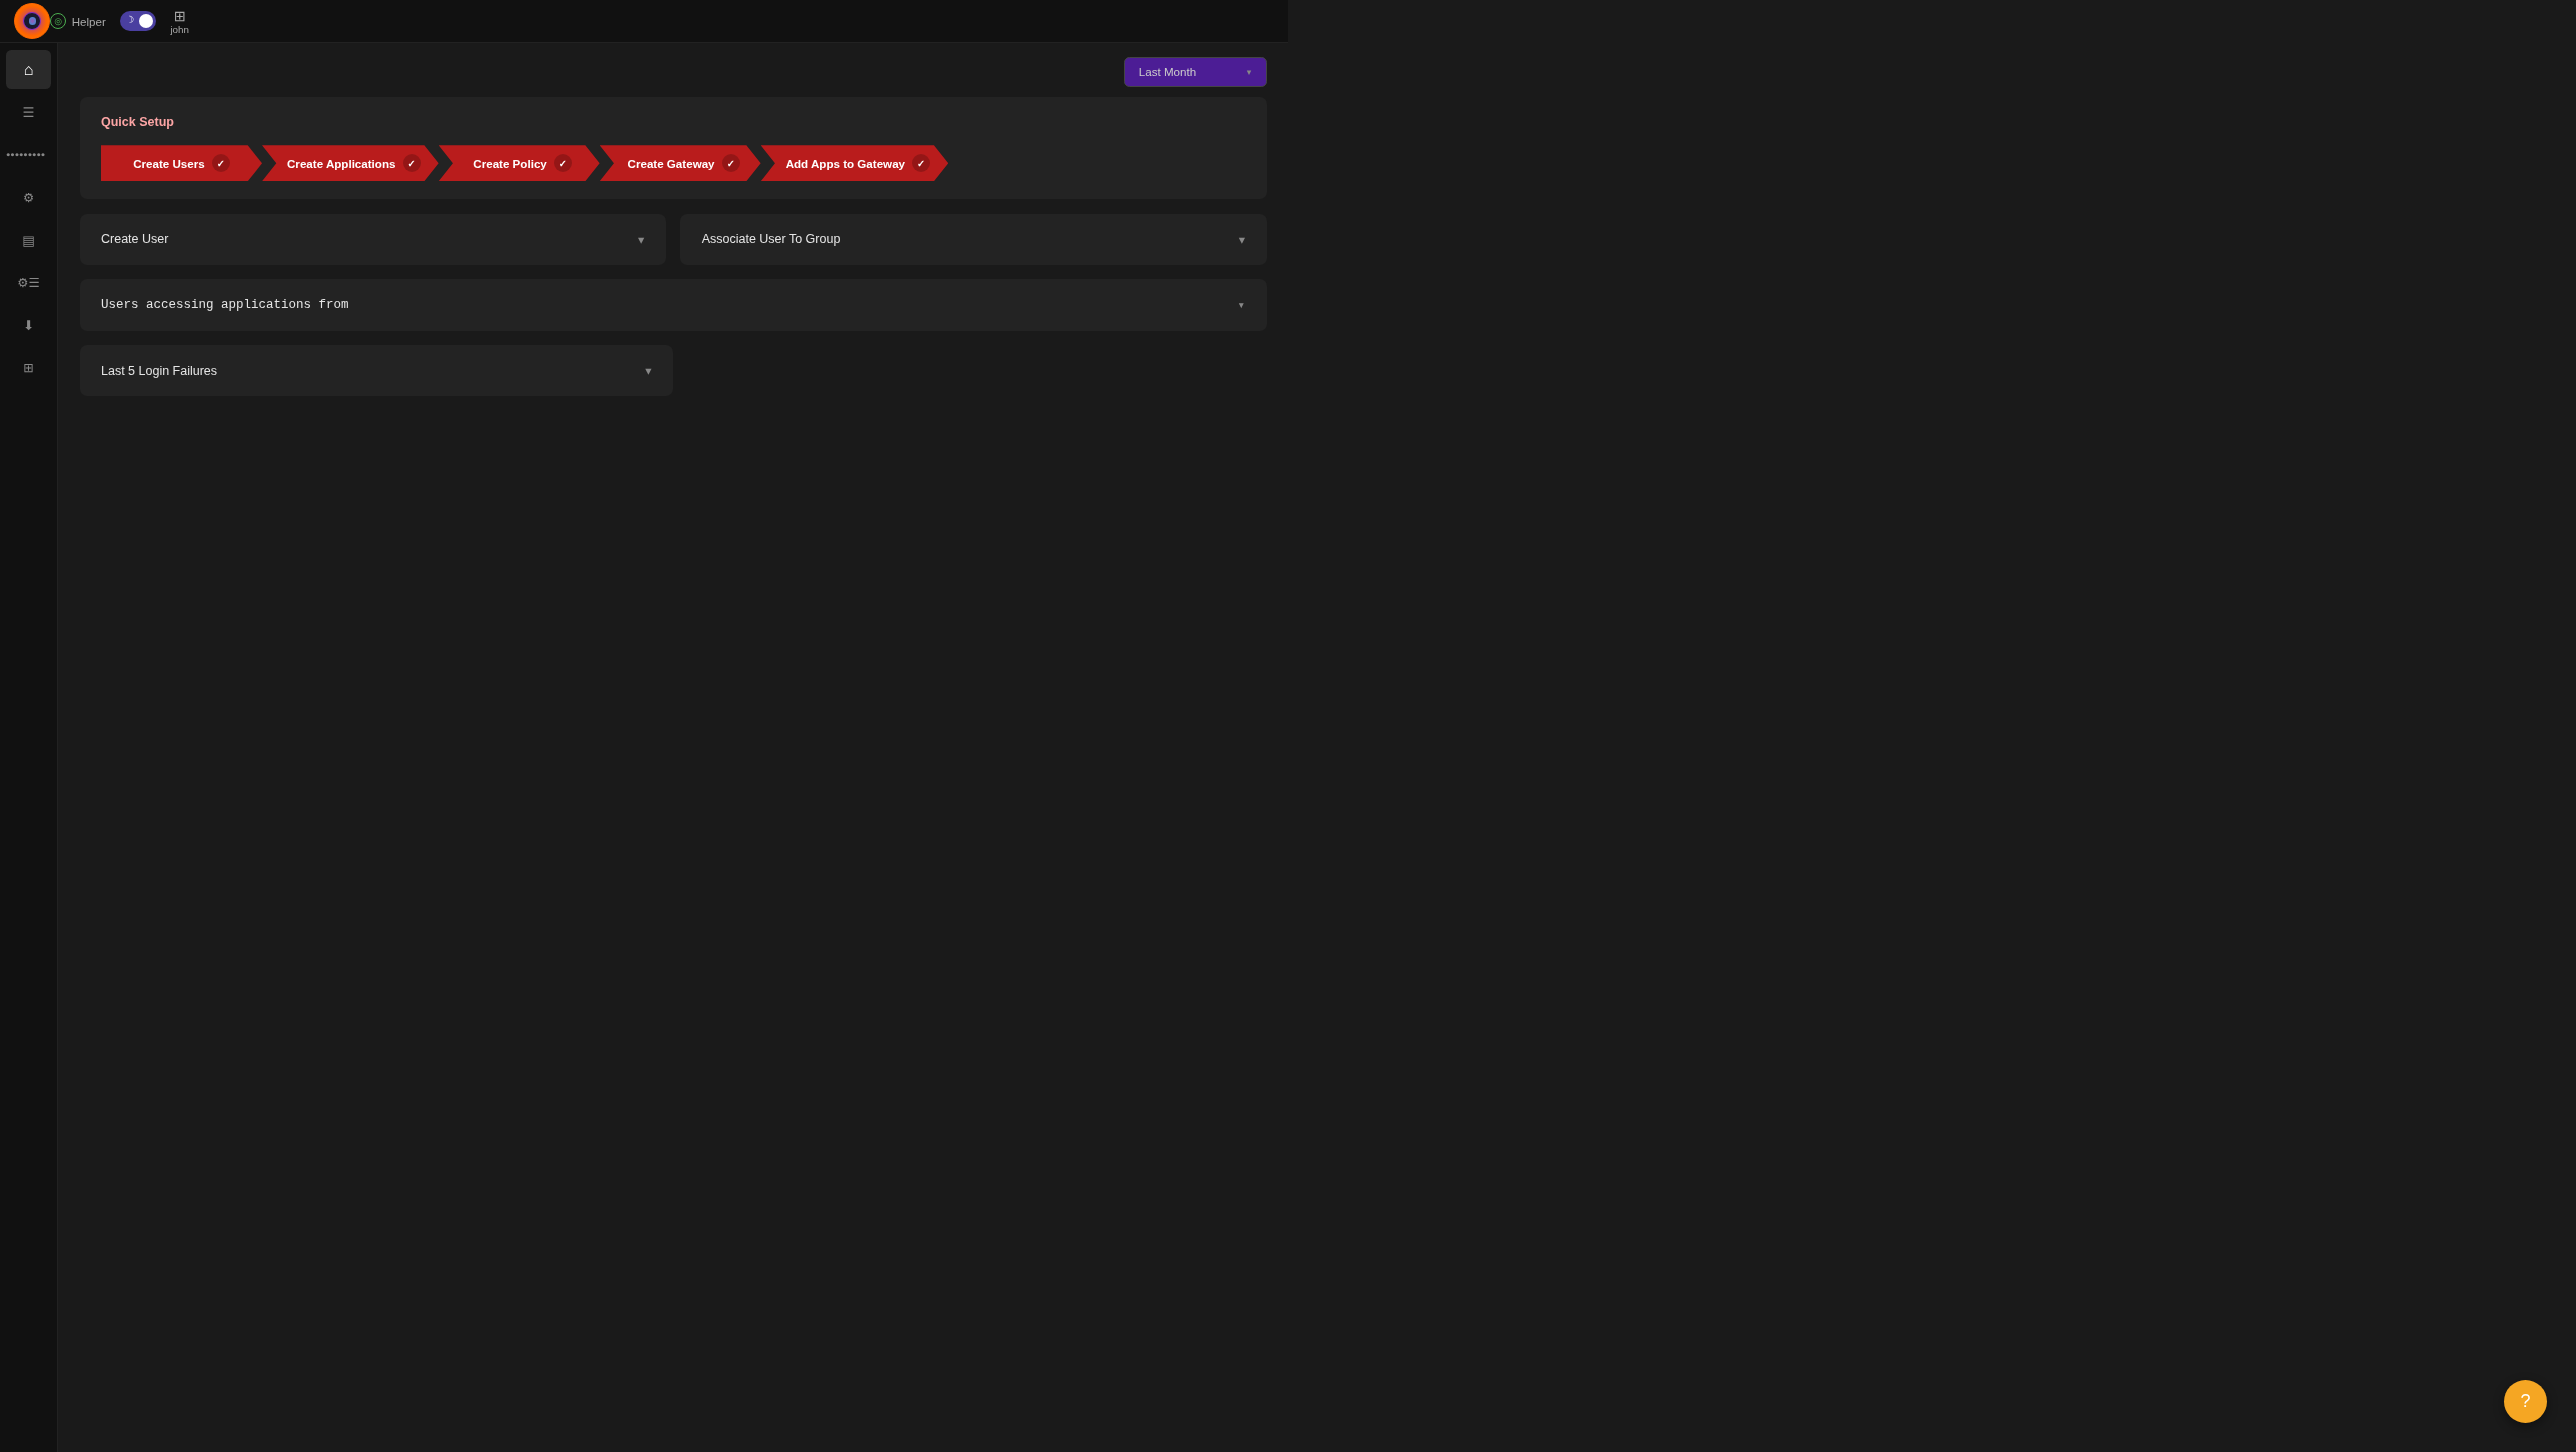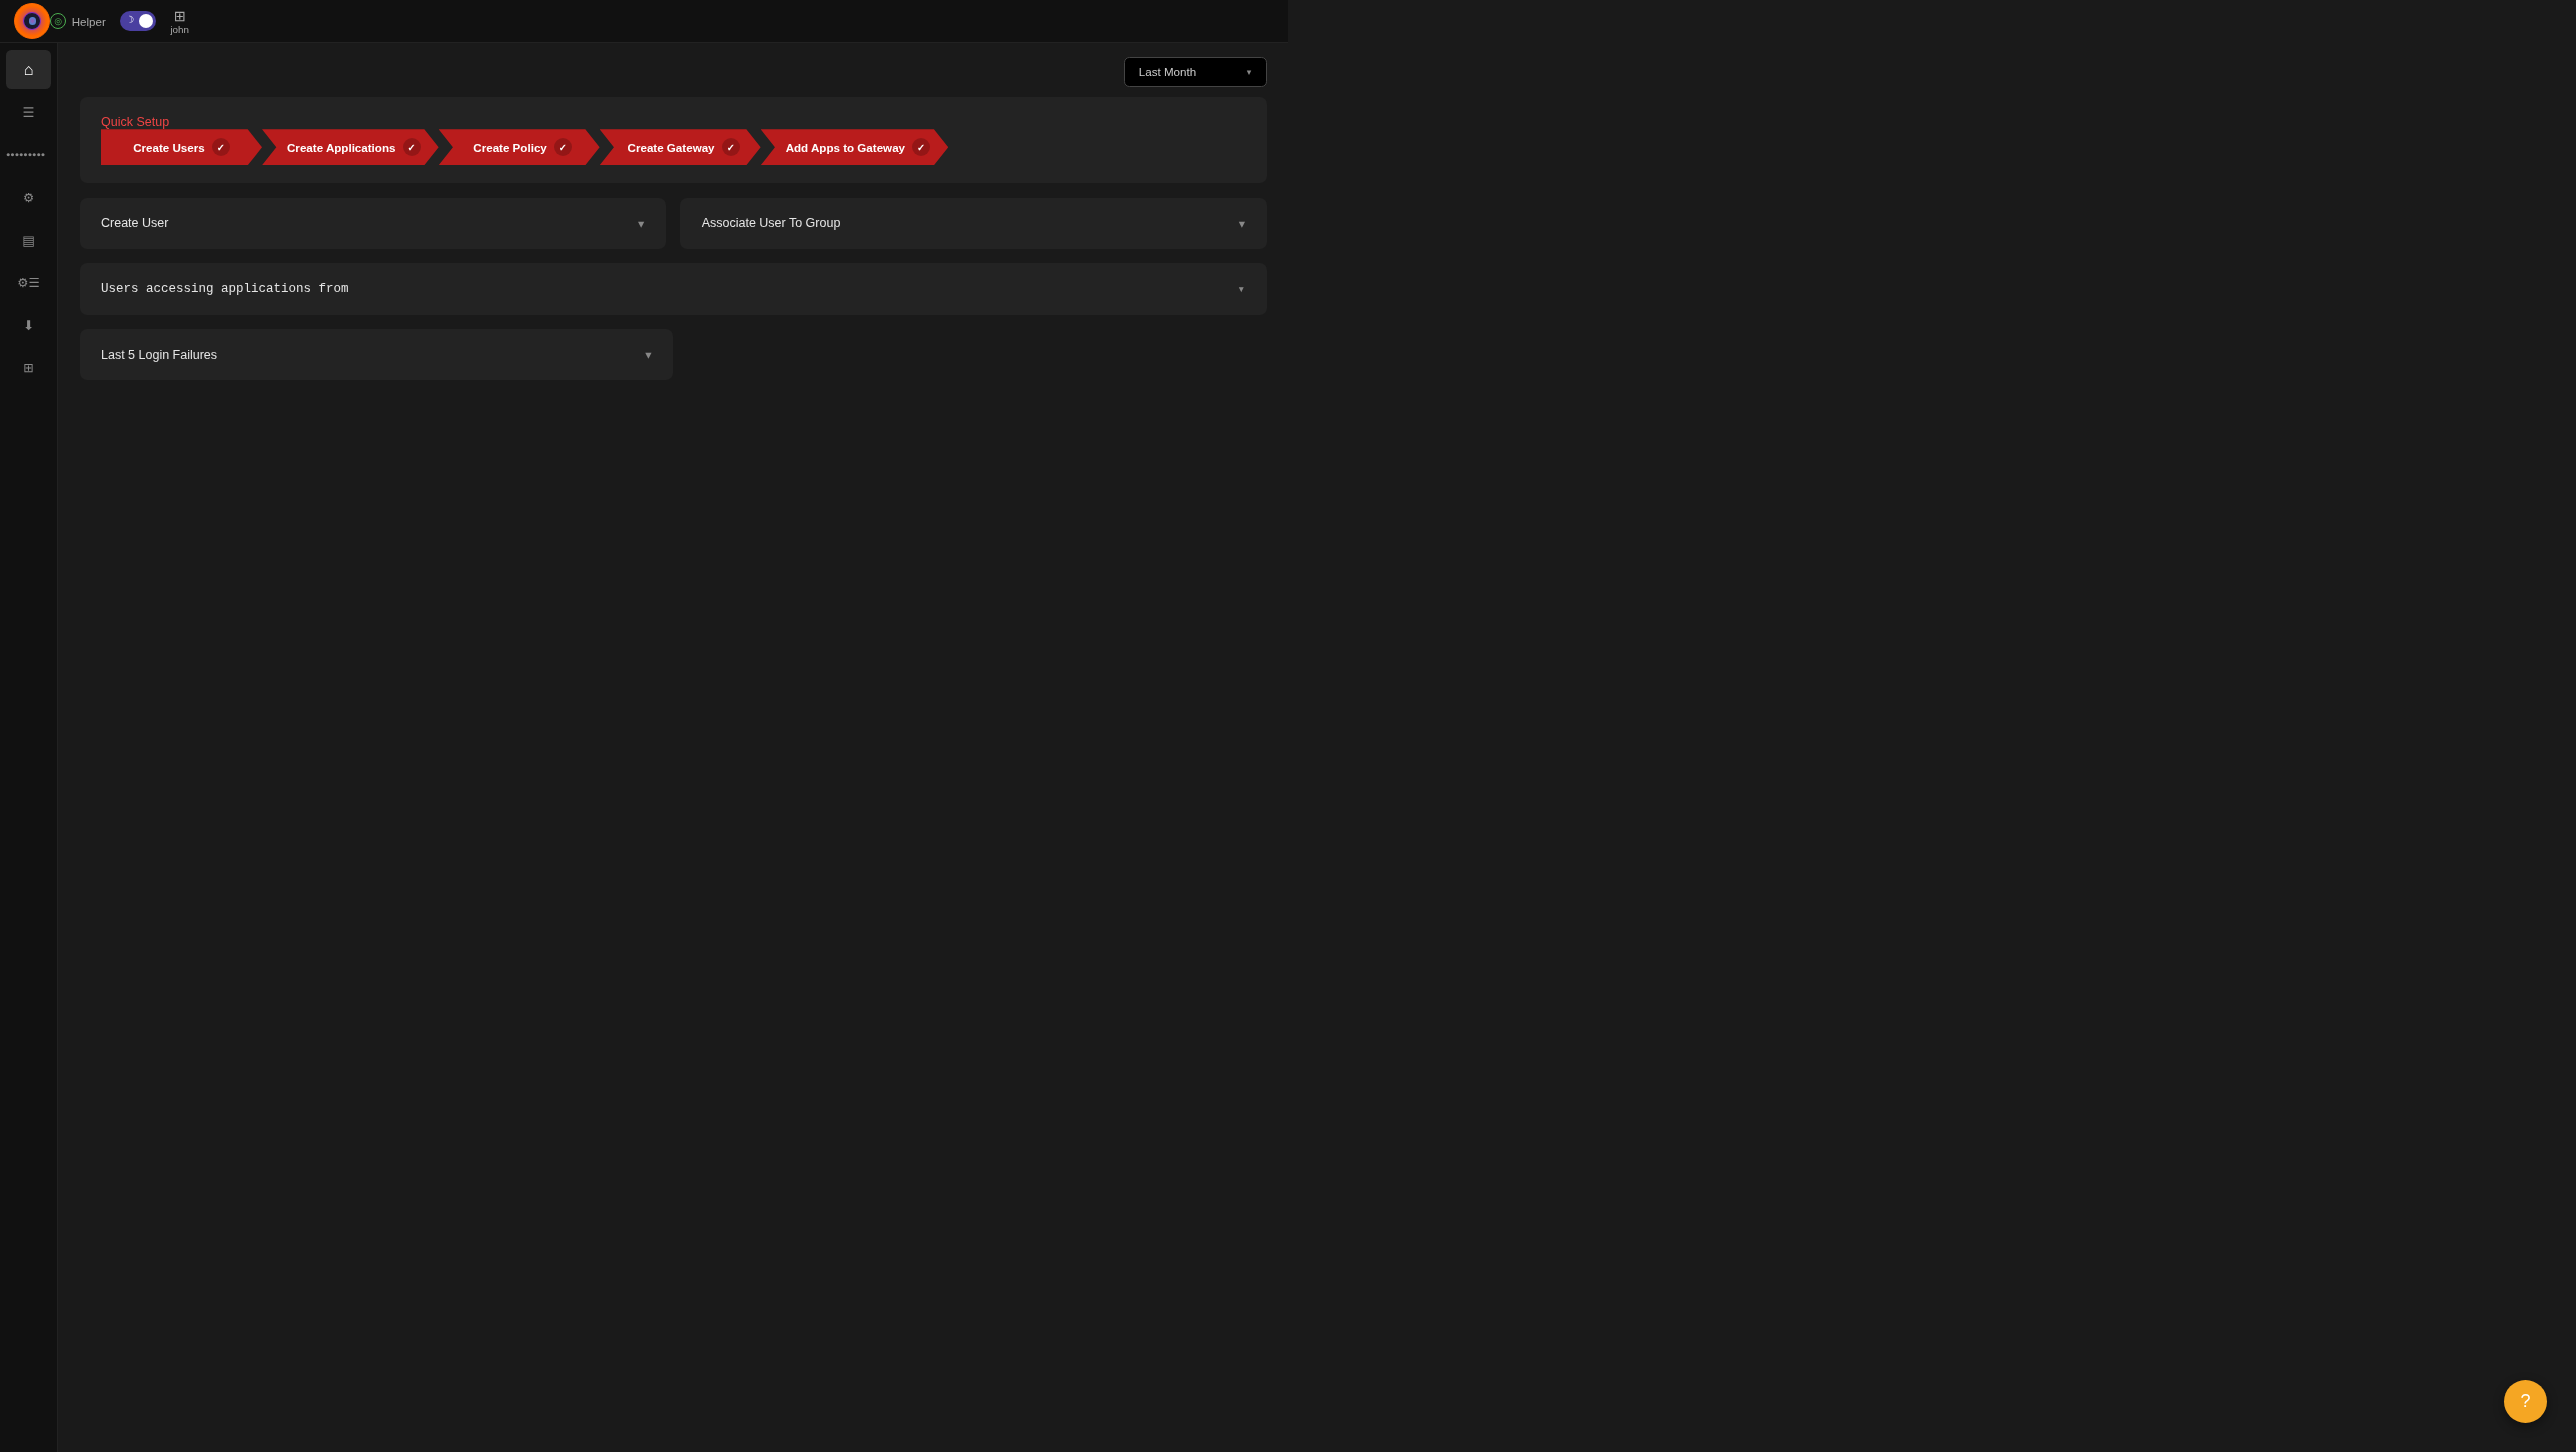--- a/index.html
+++ b/index.html
@@ -121,21 +121,21 @@
       overflow-y: auto;
     }
 
     
     .time-filter-bar {
       display: flex;
       justify-content: flex-end;
       margin-bottom: 10.7px;
     }
     .time-filter-dropdown {
-      background: #000000;
+      background: #4c1d95;
       border: 0.9px solid #444;
       border-radius: 5.4px;
       padding: 7.2px 14.3px;
       color: #ccc;
       font-size: 11.6px;
       display: flex;
       align-items: center;
       gap: 7.2px;
       cursor: pointer;
       min-width: 143px;
@@ -148,23 +148,23 @@
 
     
     .card {
       background: #232323;
       border-radius: 7.2px;
       padding: 18px 21.5px;
       margin-bottom: 14.3px;
     }
     .card-title {
       font-size: 12.5px;
-      color: #ef4444;
-      margin-bottom: 0;
-      font-weight: 400;
+      color: #fca5a5;
+      margin-bottom: 16px;
+      font-weight: 700;
     }
 
     
     .steps-container {
       display: flex;
       align-items: center;
       gap: 0;
     }
     .step {
       display: flex;

